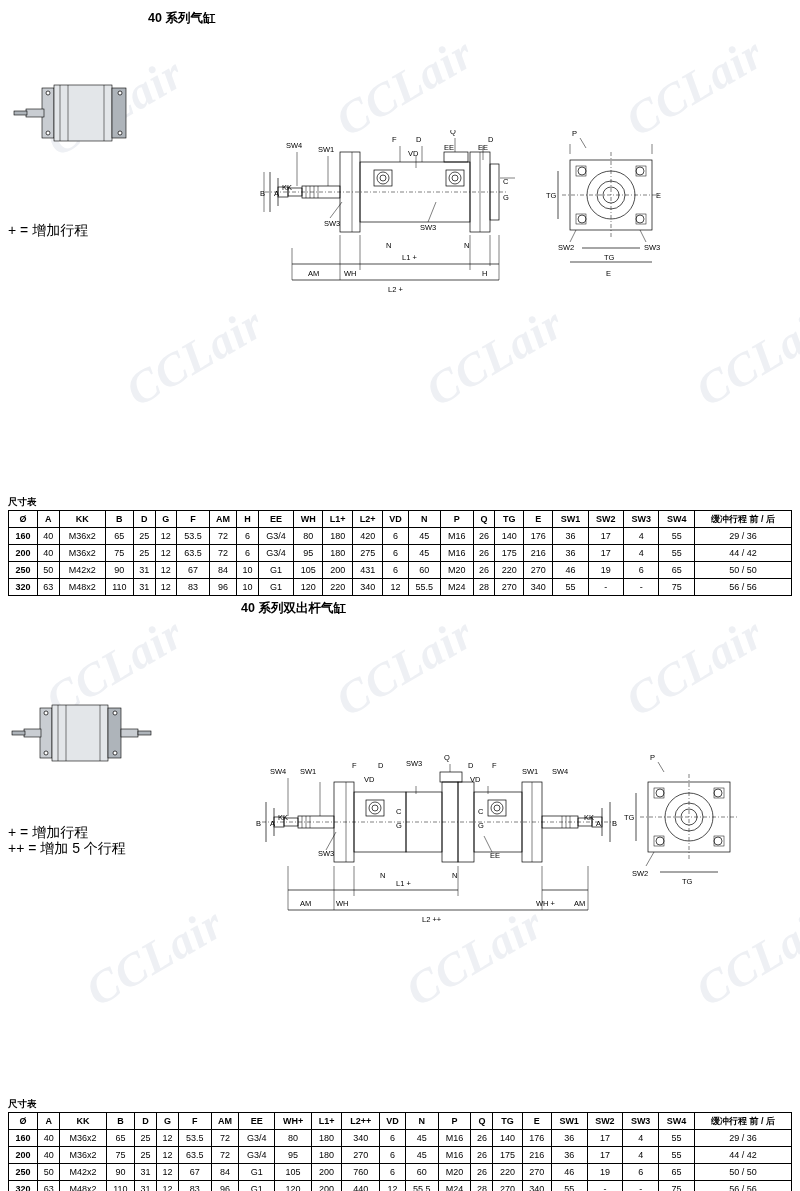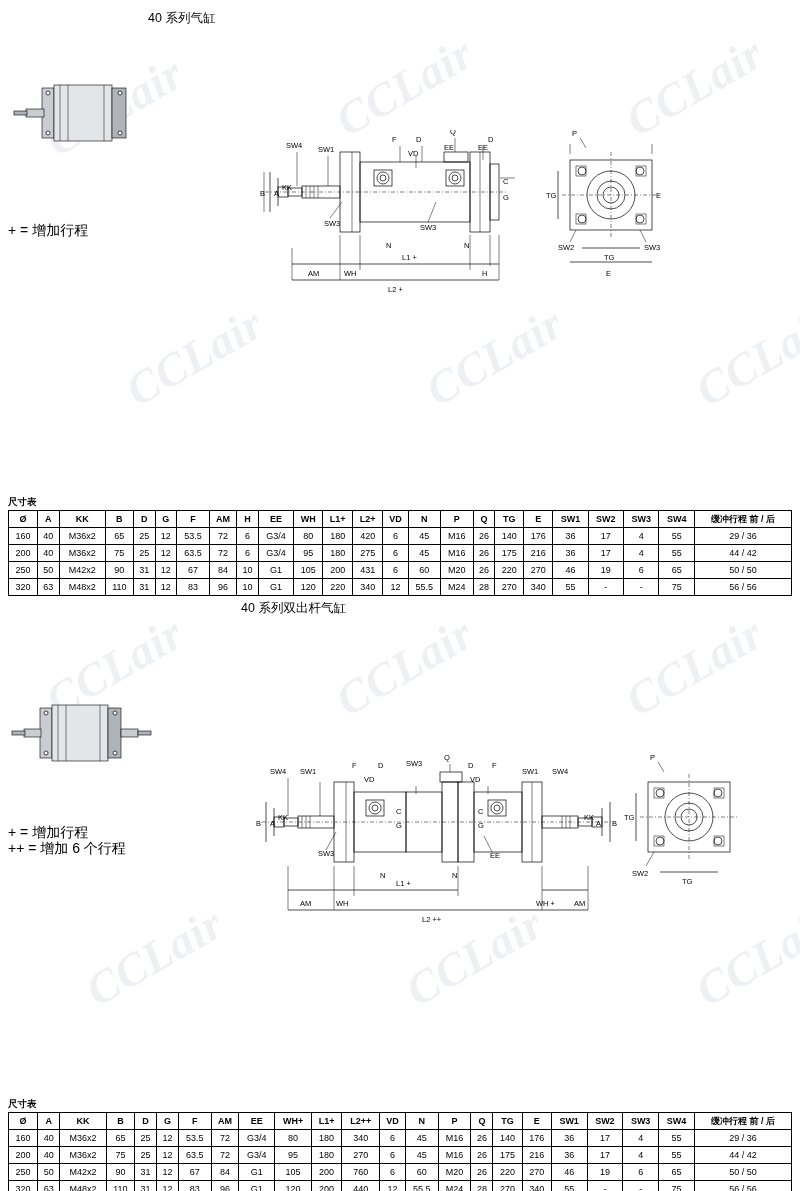--- a/index.html
+++ b/index.html
@@ -8,34 +8,34 @@
     font-family:"Liberation Sans",sans-serif;color:#000;overflow:hidden;
   }
   .wm{
     position:absolute;font-family:"Liberation Serif",serif;font-style:italic;
     font-weight:bold;color:#eef0f4;font-size:46px;letter-spacing:1px;
     transform:rotate(-30deg);transform-origin:center center;
     user-select:none;white-space:nowrap;z-index:0;
   }
   .sheet{position:relative;z-index:2;}
   .sec-title{
-    font-weight:normal;font-size:12.5px;font-family:"Liberation Sans",sans-serif;
+    font-weight:bold;font-size:12.5px;font-family:"Liberation Sans",sans-serif;
   }
   .note{font-size:14px;}
   
   table.dim{
     border-collapse:collapse;font-size:9px;width:100%;
     font-family:"Liberation Sans",sans-serif;
   }
   table.dim th,table.dim td{
     border:0.7px solid #000;padding:1px 2px;text-align:center;height:14px;
     line-height:12px;white-space:nowrap;
   }
   table.dim thead th{font-weight:bold;background:#fff;}
-  table.dim td.first{font-weight:normal;margin-left:7px;}
+  table.dim td.first{font-weight:bold;margin-left:7px;}
   .tbl-cap{font-size:9.5px;font-weight:bold;margin-bottom:1px;}
   svg{display:block;}
   .ln{stroke:#000;stroke-width:0.7;fill:none;}
   .lnt{stroke:#000;stroke-width:0.5;fill:none;}
   .dash{stroke:#000;stroke-width:0.5;fill:none;stroke-dasharray:4 2 1 2;}
   .txt{font-family:"Liberation Sans",sans-serif;font-size:7.5px;fill:#000;}
   .fillg{fill:#c9cdd2;stroke:#000;stroke-width:0.6;}
   .fillg2{fill:#aeb4ba;stroke:#000;stroke-width:0.6;}
   .filll{fill:#e3e6e9;stroke:#000;stroke-width:0.6;}
   .white{fill:#fff;stroke:#000;stroke-width:0.7;}
@@ -345,21 +345,21 @@
       <rect x="4" y="31" width="13" height="4" class="fillg2"></rect>
       <rect x="113" y="29" width="17" height="8" class="fillg"></rect>
       <rect x="130" y="31" width="13" height="4" class="fillg2"></rect>
       <circle cx="38" cy="13" r="2" class="white"></circle>
       <circle cx="38" cy="53" r="2" class="white"></circle>
       <circle cx="107" cy="13" r="2" class="white"></circle>
       <circle cx="107" cy="53" r="2" class="white"></circle>
     </svg>
 
     <div class="note" style="position:absolute;left:8px;top:824px;">+ = 增加行程</div>
-    <div class="note" style="position:absolute;left:8px;top:840px;">++ = 增加 6 个行程</div>
+    <div class="note" style="position:absolute;left:8px;top:840px;">++ = 增加 5 个行程</div>
 
     <svg width="540" height="195" style="position:absolute;left:240px;top:740px;">
 
       <rect x="58" y="76" width="36" height="12" class="ln"></rect>
       <rect x="44" y="78" width="14" height="8" class="ln"></rect>
       <rect x="34" y="77" width="10" height="10" class="ln"></rect>
       <line x1="62" y1="76" x2="62" y2="88" class="lnt"></line>
       <line x1="66" y1="76" x2="66" y2="88" class="lnt"></line>
       <line x1="70" y1="76" x2="70" y2="88" class="lnt"></line>
 

